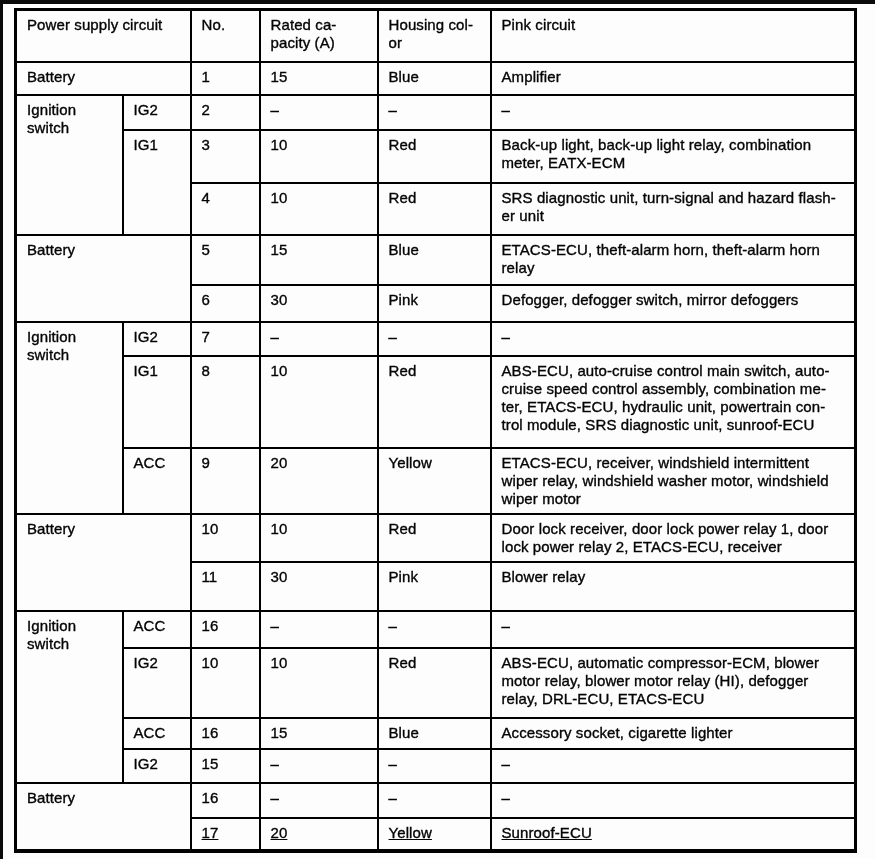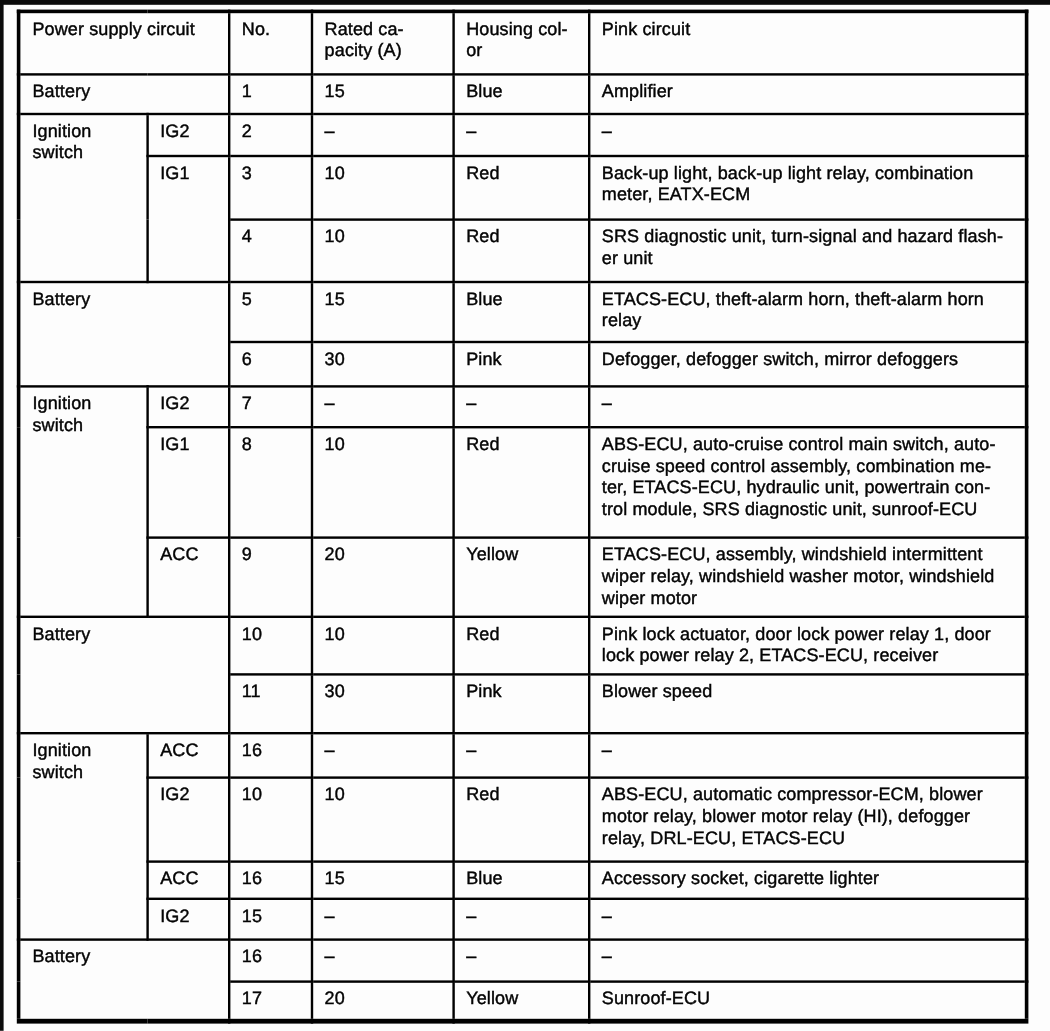--- a/index.html
+++ b/index.html
@@ -140,37 +140,37 @@
         <td>ABS-ECU, auto-cruise control main switch, auto-
 cruise speed control assembly, combination me-
 ter, ETACS-ECU, hydraulic unit, powertrain con-
 trol module, SRS diagnostic unit, sunroof-ECU</td>
       </tr>
       <tr style="height: 64px;">
         <td>ACC</td>
         <td>9</td>
         <td>20</td>
         <td>Yellow</td>
-        <td>ETACS-ECU, assembly, windshield intermittent
+        <td>ETACS-ECU, receiver, windshield intermittent
 wiper relay, windshield washer motor, windshield
 wiper motor</td>
       </tr>
       <tr style="height: 48px;">
         <td rowspan="2" colspan="2">Battery</td>
         <td>10</td>
         <td>10</td>
         <td>Red</td>
-        <td>Pink lock actuator, door lock power relay 1, door
+        <td>Door lock receiver, door lock power relay 1, door
 lock power relay 2, ETACS-ECU, receiver</td>
       </tr>
       <tr style="height: 49px;">
         <td>11</td>
         <td>30</td>
         <td>Pink</td>
-        <td>Blower speed</td>
+        <td>Blower relay</td>
       </tr>
       <tr style="height: 37px;">
         <td rowspan="4">Ignition
 switch</td>
         <td>ACC</td>
         <td>16</td>
         <td>–</td>
         <td>–</td>
         <td>–</td>
       </tr>
@@ -197,20 +197,20 @@
         <td>–</td>
         <td>–</td>
       </tr>
       <tr style="height: 35px;">
         <td rowspan="2" colspan="2">Battery</td>
         <td>16</td>
         <td>–</td>
         <td>–</td>
         <td>–</td>
       </tr>
-      <tr style="height: 33px;">
+      <tr style="height: 33px; text-decoration: underline;">
         <td>17</td>
         <td>20</td>
         <td>Yellow</td>
         <td>Sunroof-ECU</td>
       </tr>
     </tbody>
 </table>
 
 </body></html>

